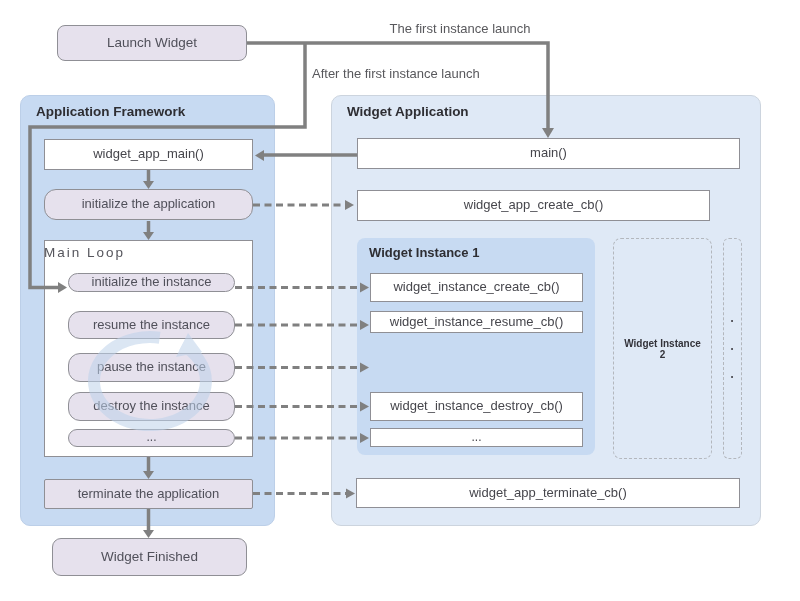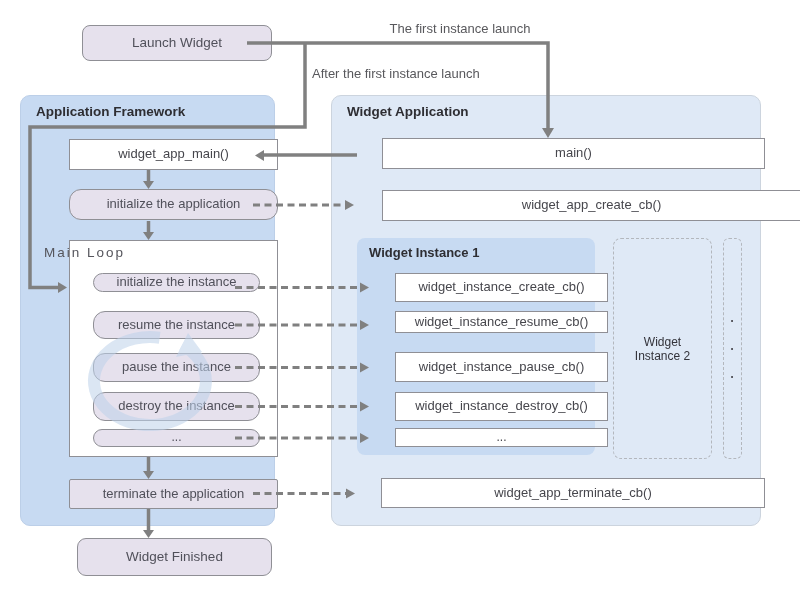--- a/index.html
+++ b/index.html
@@ -2,30 +2,30 @@
 <html><head>
 <meta charset="utf-8">
 <style>
   html,body{margin:0;padding:0;background:#fff;}
   .stage{position:relative;width:800px;height:601px;background:#ffffff;
          font-family:"Liberation Sans",sans-serif;overflow:hidden;}
   .container{position:absolute;box-sizing:border-box;border-radius:10px;}
   .ctitle{position:absolute;font-weight:bold;font-size:13.5px;color:#2e2e33;}
   .box{position:absolute;display:flex;align-items:center;justify-content:center;
        box-sizing:border-box;font-size:13px;color:#46464c;background:#ffffff;
-       border:1px solid #8f8f95;text-align:center;line-height:1.15;margin-left:25px;}
+       border:1px solid #8f8f95;text-align:center;line-height:1.15;}
   .lav{background:#e6e1ed;color:#50505a;}
   .r6{border-radius:12px;}
   .r8{border-radius:8px;}
   .note{position:absolute;font-size:13px;color:#58585c;white-space:nowrap;}
   .mainloop-title{position:absolute;left:44px;top:245px;width:209px;text-align:left;
        font-size:13.5px;color:#55555c;letter-spacing:2px;}
   .dashedbox{position:absolute;box-sizing:border-box;border:1.5px dashed #b3b7bd;
        display:flex;align-items:center;justify-content:center;text-align:center;
-       font-weight:normal;font-size:12px;color:#33333a;}
+       font-weight:bold;font-size:10px;color:#33333a;}
   .dotscol{flex-direction:column;gap:13px;font-weight:bold;color:#55555c;font-size:13px;}
   svg.overlay{position:absolute;left:0;top:0;pointer-events:none;}
 </style>
 </head>
 <body>
 
 <div class="stage">
 
   <div class="container" style="left:20px;top:95px;width:255px;height:431px;background:#c7daf2;border:1px solid #bccfe8;"></div>
   <div class="container" style="left:331px;top:95px;width:430px;height:431px;background:#dfe9f6;border:1px solid #ccd4de;"></div>
@@ -49,25 +49,24 @@
   <div class="box lav r6" style="left:68px;top:311px;width:167px;height:28px;">resume the instance</div>
   <div class="box lav r6" style="left:68px;top:353px;width:167px;height:29px;">pause the instance</div>
   <div class="box lav r6" style="left:68px;top:392px;width:167px;height:29px;">destroy the instance</div>
   <div class="box lav r6" style="left:68px;top:429px;width:167px;height:18px;font-size:12px;">...</div>
 
   <div class="box lav" style="left:44px;top:479px;width:209px;height:30px;border-radius:2px;">terminate the application</div>
 
   <div class="box lav" style="left:52px;top:538px;width:195px;height:38px;border-radius:9px;border-width:1.5px;font-size:13.5px;">Widget Finished</div>
 
   <div class="box" style="left:357px;top:138px;width:383px;height:31px;">main()</div>
-  <div class="box" style="left:357px;top:190px;width:419px;height:31px;">widget_app_create_cb()</div>
+  <div class="box" style="left:357px;top:190px;width:353px;height:31px;">widget_app_create_cb()</div>
 
   <div class="box" style="left:370px;top:273px;width:213px;height:29px;">widget_instance_create_cb()</div>
   <div class="box" style="left:370px;top:311px;width:213px;height:22px;">widget_instance_resume_cb()</div>
-  <div class="box" style="left:370px;top:352px;width:213px;height:30px;">widget_instance_pause_cb()</div>
   <div class="box" style="left:370px;top:392px;width:213px;height:29px;">widget_instance_destroy_cb()</div>
   <div class="box" style="left:370px;top:428px;width:213px;height:19px;font-size:12px;">...</div>
 
   <div class="dashedbox r8" style="left:613px;top:238px;width:99px;height:221px;">
     <span style="display:block;width:80px;">Widget Instance 2</span>
   </div>
   <div class="dashedbox dotscol" style="left:723px;top:238px;width:19px;height:221px;border-radius:6px;">
     <span>·</span>
     <span>·</span>
     <span>·</span>

